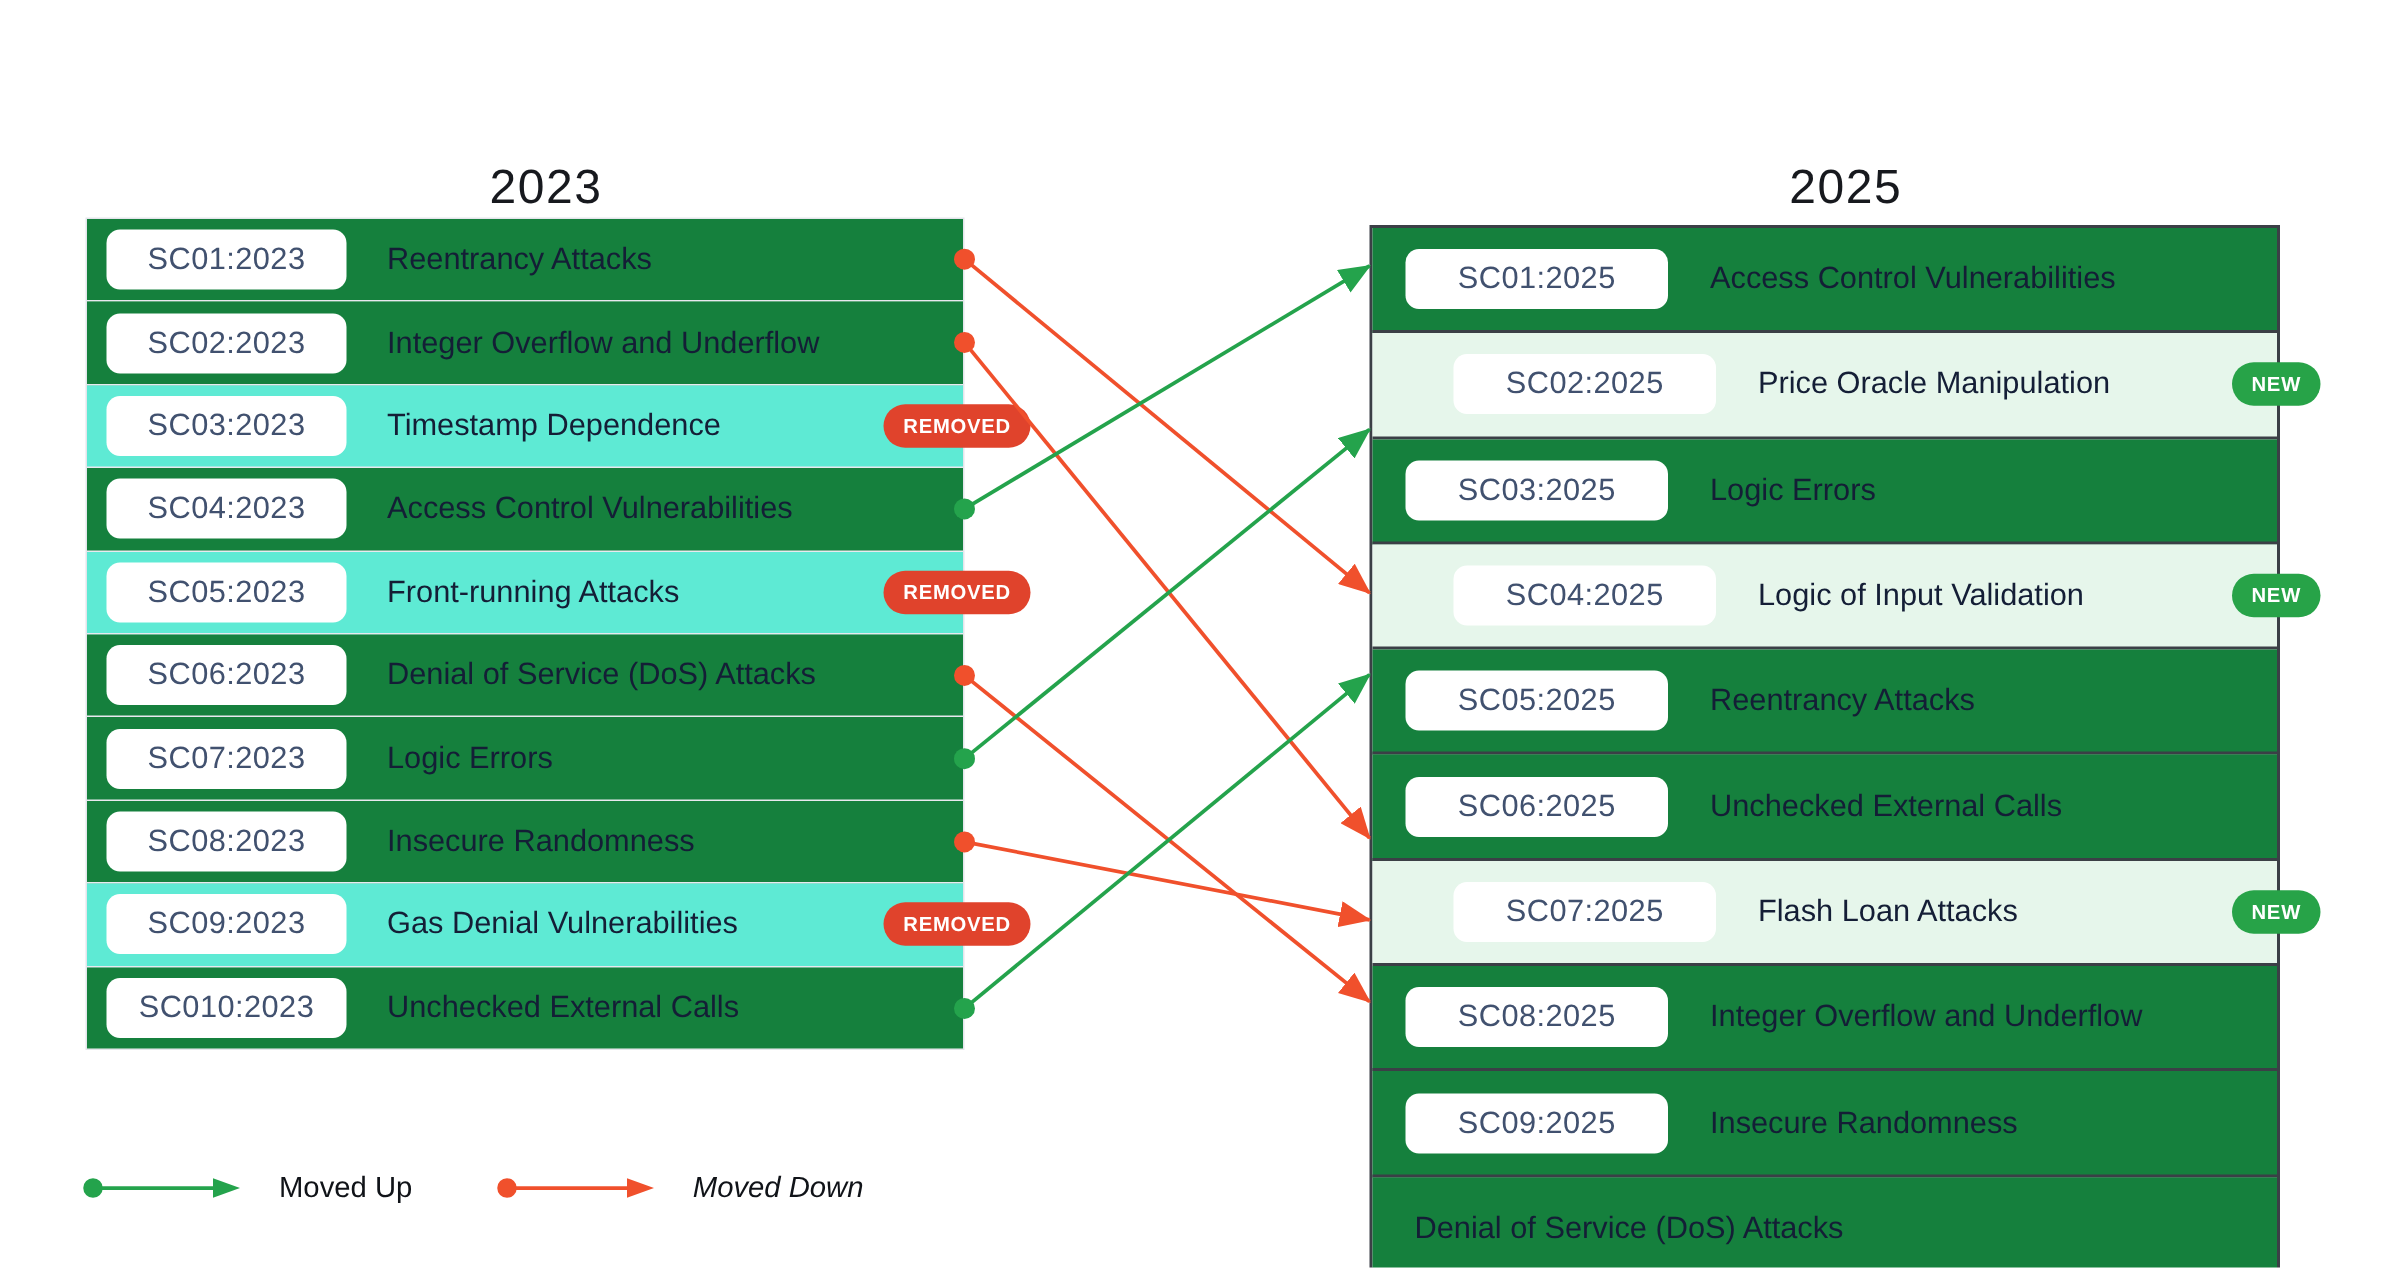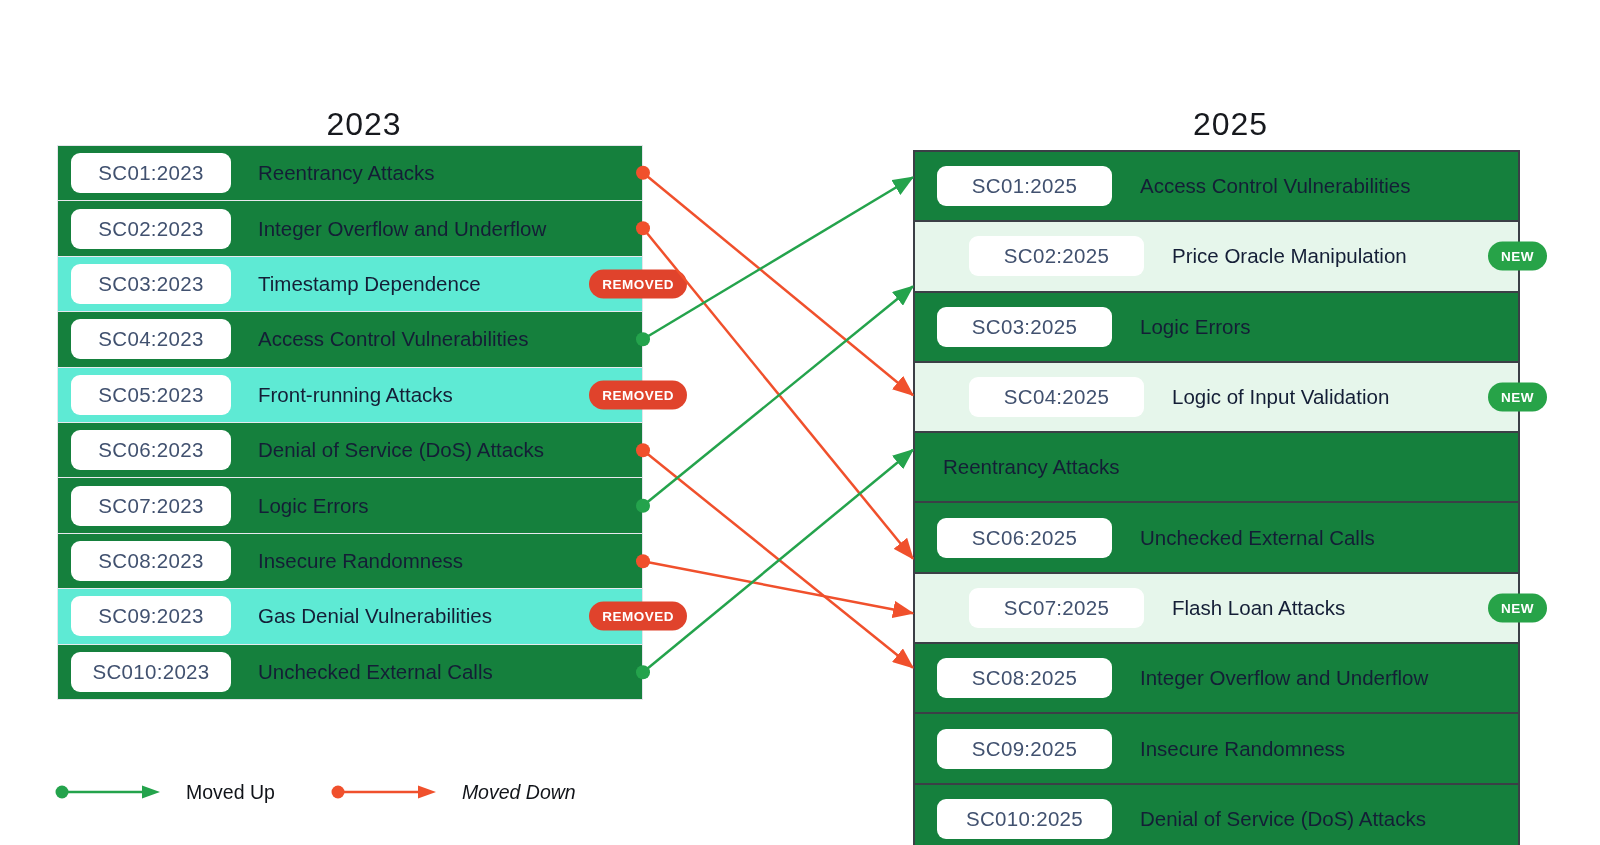--- a/index.html
+++ b/index.html
@@ -147,20 +147,23 @@
       <span class="name">Logic Errors</span>
     </div>
     <div class="row new">
       <span class="code-box">
         <span class="code">SC04:2025</span>
       </span>
       <span class="name">Logic of Input Validation</span>
       <span class="badge new-badge" style="background: rgb(39, 163, 72);">NEW</span>
     </div>
     <div class="row">
+      <span class="code-box">
+        <span class="code">SC05:2025</span>
+      </span>
       <span class="name">Reentrancy Attacks</span>
     </div>
     <div class="row">
       <span class="code-box">
         <span class="code">SC06:2025</span>
       </span>
       <span class="name">Unchecked External Calls</span>
     </div>
     <div class="row new">
       <span class="code-box">
@@ -175,23 +178,20 @@
       </span>
       <span class="name">Integer Overflow and Underflow</span>
     </div>
     <div class="row">
       <span class="code-box">
         <span class="code">SC09:2025</span>
       </span>
       <span class="name">Insecure Randomness</span>
     </div>
     <div class="row">
-      <span class="code-box">
-        <span class="code">SC010:2025</span>
-      </span>
       <span class="name">Denial of Service (DoS) Attacks</span>
     </div>
   </div>
 
 <svg id="arrows" width="1600" height="845">
   <defs>
     <marker id="ah-up" markerWidth="8.5" markerHeight="7" refX="8" refY="3.5" orient="auto" markerUnits="strokeWidth">
       <path d="M0,0 L8.5,3.5 L0,7 Z" fill="#24a34c"></path>
     </marker>
     <marker id="ah-down" markerWidth="8.5" markerHeight="7" refX="8" refY="3.5" orient="auto" markerUnits="strokeWidth">

